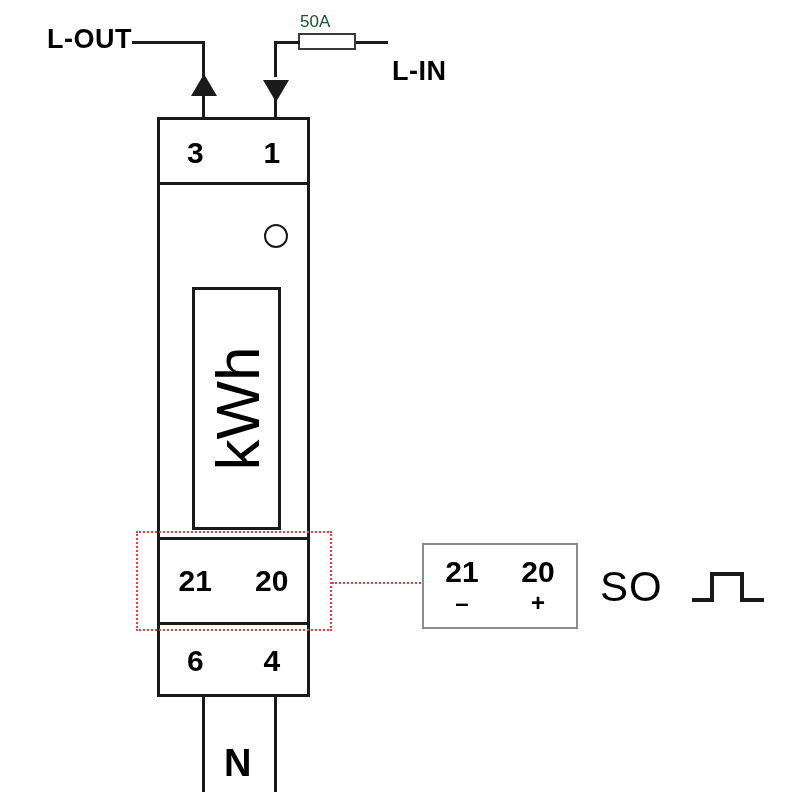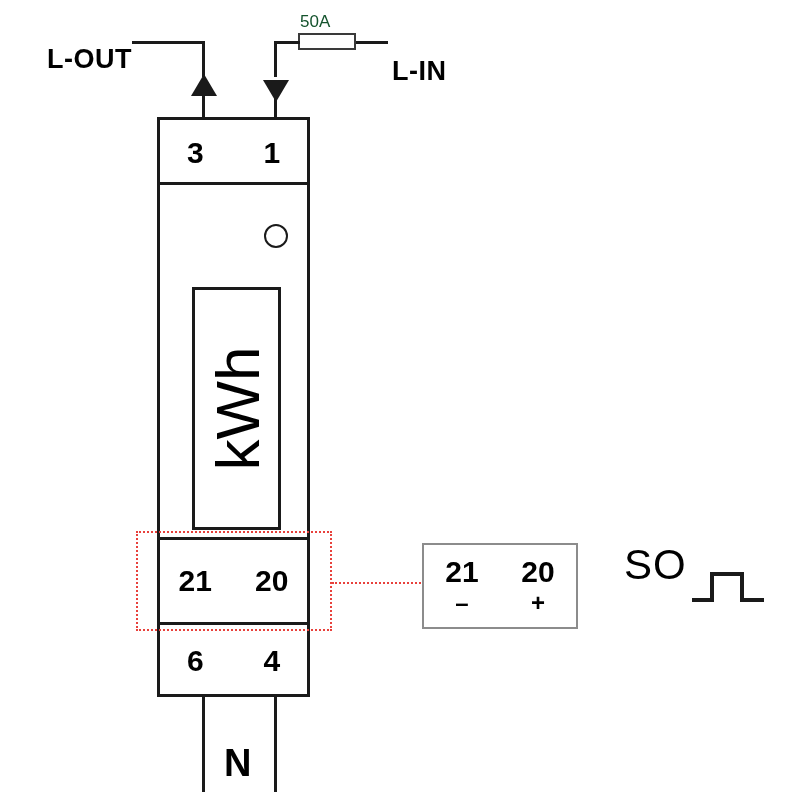--- a/index.html
+++ b/index.html
@@ -159,26 +159,25 @@
     font-weight: bold;
     line-height: 1;
     margin-top: 4px;
     color: #000000;
   }
 
   
   #so-label {
     position: absolute;
     left: 600px;
-    top: 541px;
+    top: 563px;
     font-size: 42px;
     font-weight: normal;
     color: #000000;
     letter-spacing: 1px;
-    margin-left: 24px;
   }
   #so-pulse-icon {
     position: absolute;
     left: 690px;
     top: 566px;
   }
 
   
   #fuse-body {
     position: absolute;
@@ -200,21 +199,21 @@
   }
 
   
   .big-label {
     position: absolute;
     font-size: 27px;
     font-weight: bold;
     color: #000000;
     letter-spacing: 0.5px;
   }
-  #label-l-out { left: 47px; top: 44px; }
+  #label-l-out { left: 47px; top: 24px; }
   #label-l-in  { left: 392px; top: 28px; margin-top: 28px; }
   #label-n {
     position: absolute;
     left: 224px;
     top: 742px;
     font-size: 38px;
     font-weight: bold;
     color: #000000;
   }
 </style>

